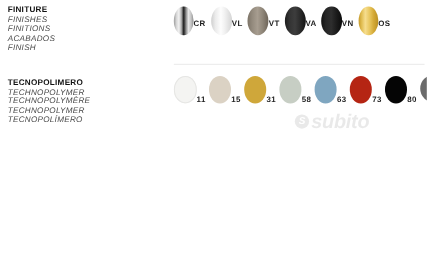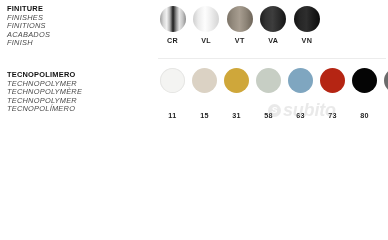--- a/index.html
+++ b/index.html
@@ -53,21 +53,20 @@
     position: absolute;
     display: flex;
     align-items: flex-start;
   }
   .swatch-row.row-finiture { left: 158px; top: 6px; }
   .swatch-row.row-tecno    { left: 158px; top: 68px; }
 
   .swatch-cell {
     width: 29px;
     display: flex;
-    flex-direction: column;
     align-items: center;
   }
   .swatch-row.row-finiture .swatch-cell { margin-right: 4.6px; }
   .swatch-row.row-tecno .swatch-cell    { margin-right: 3.0px; }
   .swatch-cell:last-child { margin-right: 0; }
 
   .swatch-dot {
     width: 26px;
     height: 26px;
     border-radius: 50%;
@@ -157,20 +156,24 @@
       <div class="swatch-code">VT</div>
     </div>
     <div class="swatch-cell">
       <div class="swatch-dot" style="background-image: linear-gradient(90deg, rgb(29, 29, 29) 0%, rgb(51, 51, 51) 22%, rgb(61, 61, 61) 48%, rgb(42, 42, 42) 74%, rgb(20, 20, 20) 100%);"></div>
       <div class="swatch-code">VA</div>
     </div>
     <div class="swatch-cell">
       <div class="swatch-dot" style="background-image: linear-gradient(90deg, rgb(18, 18, 18) 0%, rgb(38, 38, 38) 22%, rgb(46, 46, 46) 48%, rgb(27, 27, 27) 74%, rgb(11, 11, 11) 100%);"></div>
       <div class="swatch-code">VN</div>
     </div>
+    <div class="swatch-cell">
+      <div class="swatch-dot" style="background-image: linear-gradient(90deg, rgb(198, 154, 42) 0%, rgb(226, 191, 84) 16%, rgb(246, 221, 142) 34%, rgb(232, 198, 94) 56%, rgb(212, 169, 54) 76%, rgb(185, 143, 34) 100%);"></div>
+      <div class="swatch-code">OS</div>
+    </div>
   </div>
 
   <div class="divider"></div>
 
   <div class="labels tecno">
     <div class="label-line primary">TECNOPOLIMERO</div>
     <div class="label-line translated">TECHNOPOLYMER</div>
     <div class="label-line translated">TECHNOPOLYMÈRE</div>
     <div class="label-line translated">TECHNOPOLYMER</div>
     <div class="label-line translated">TECNOPOLÍMERO</div>

